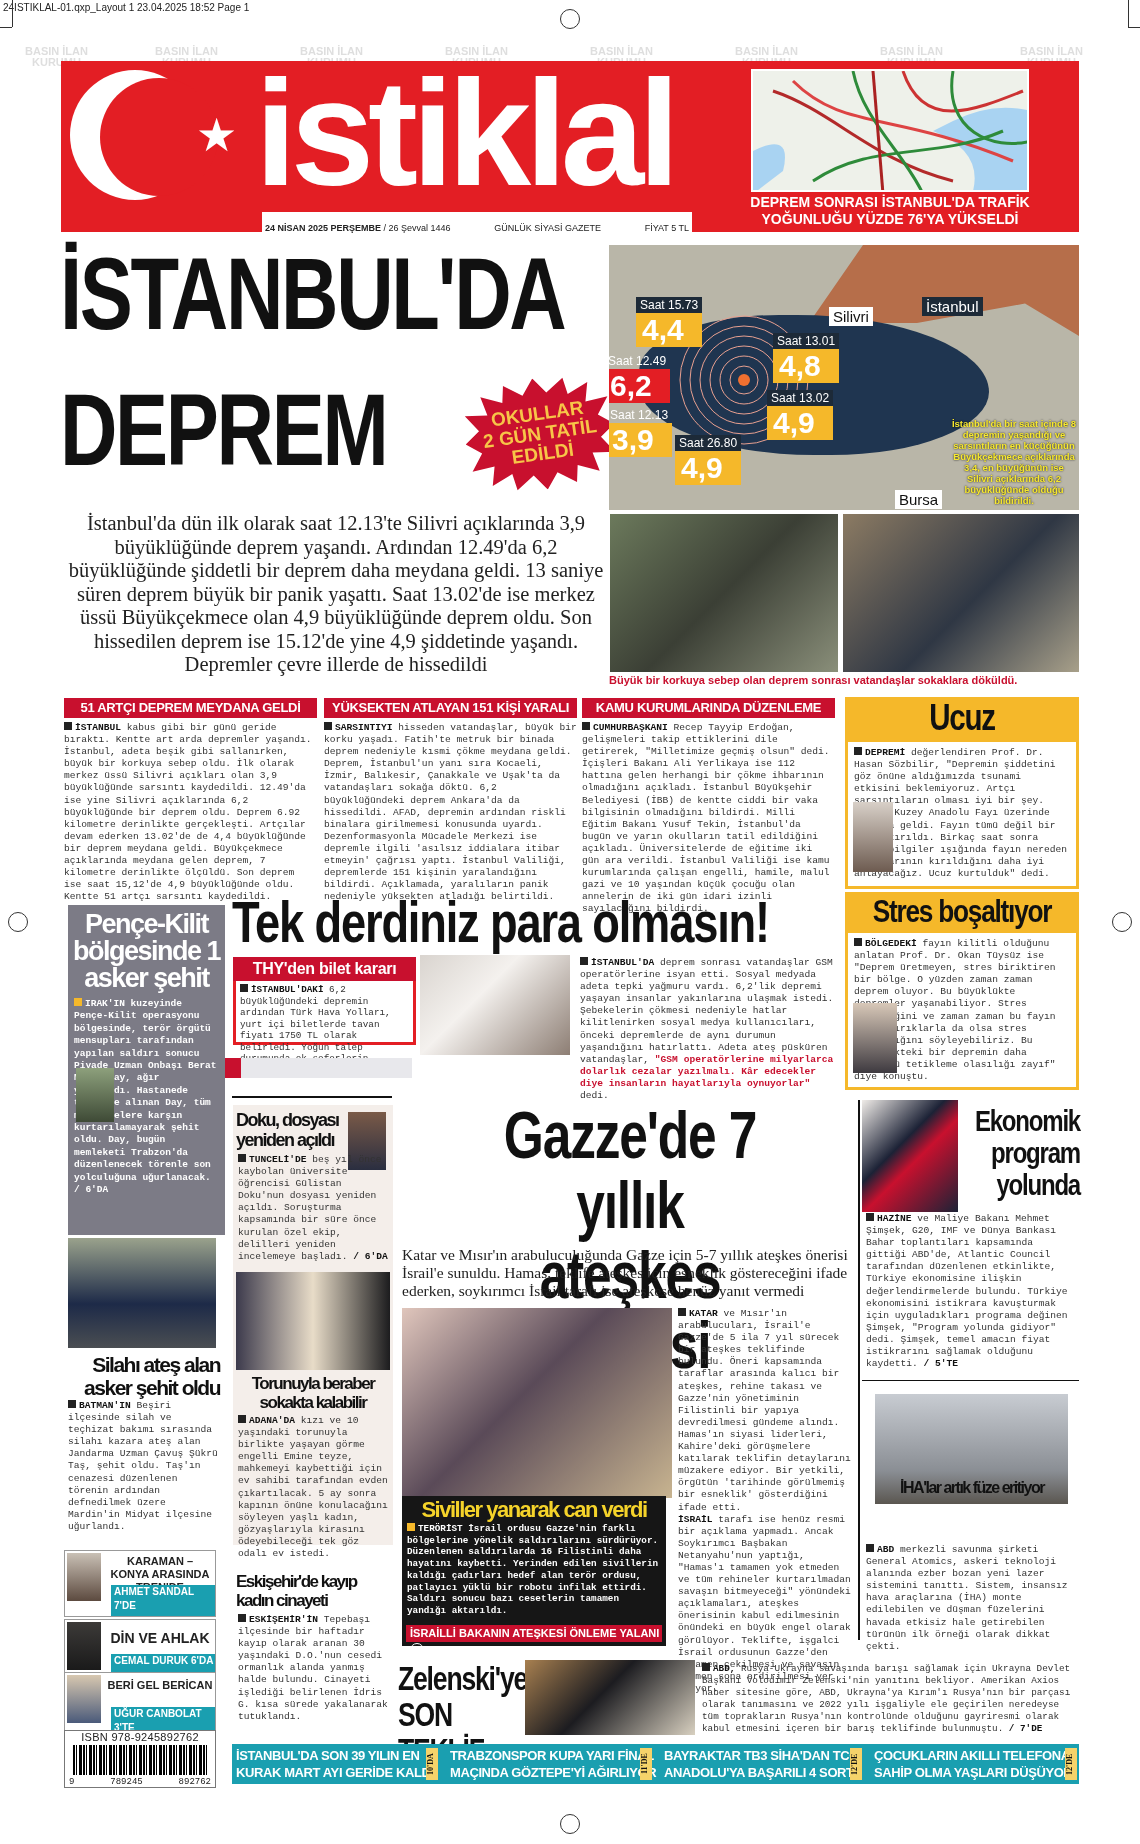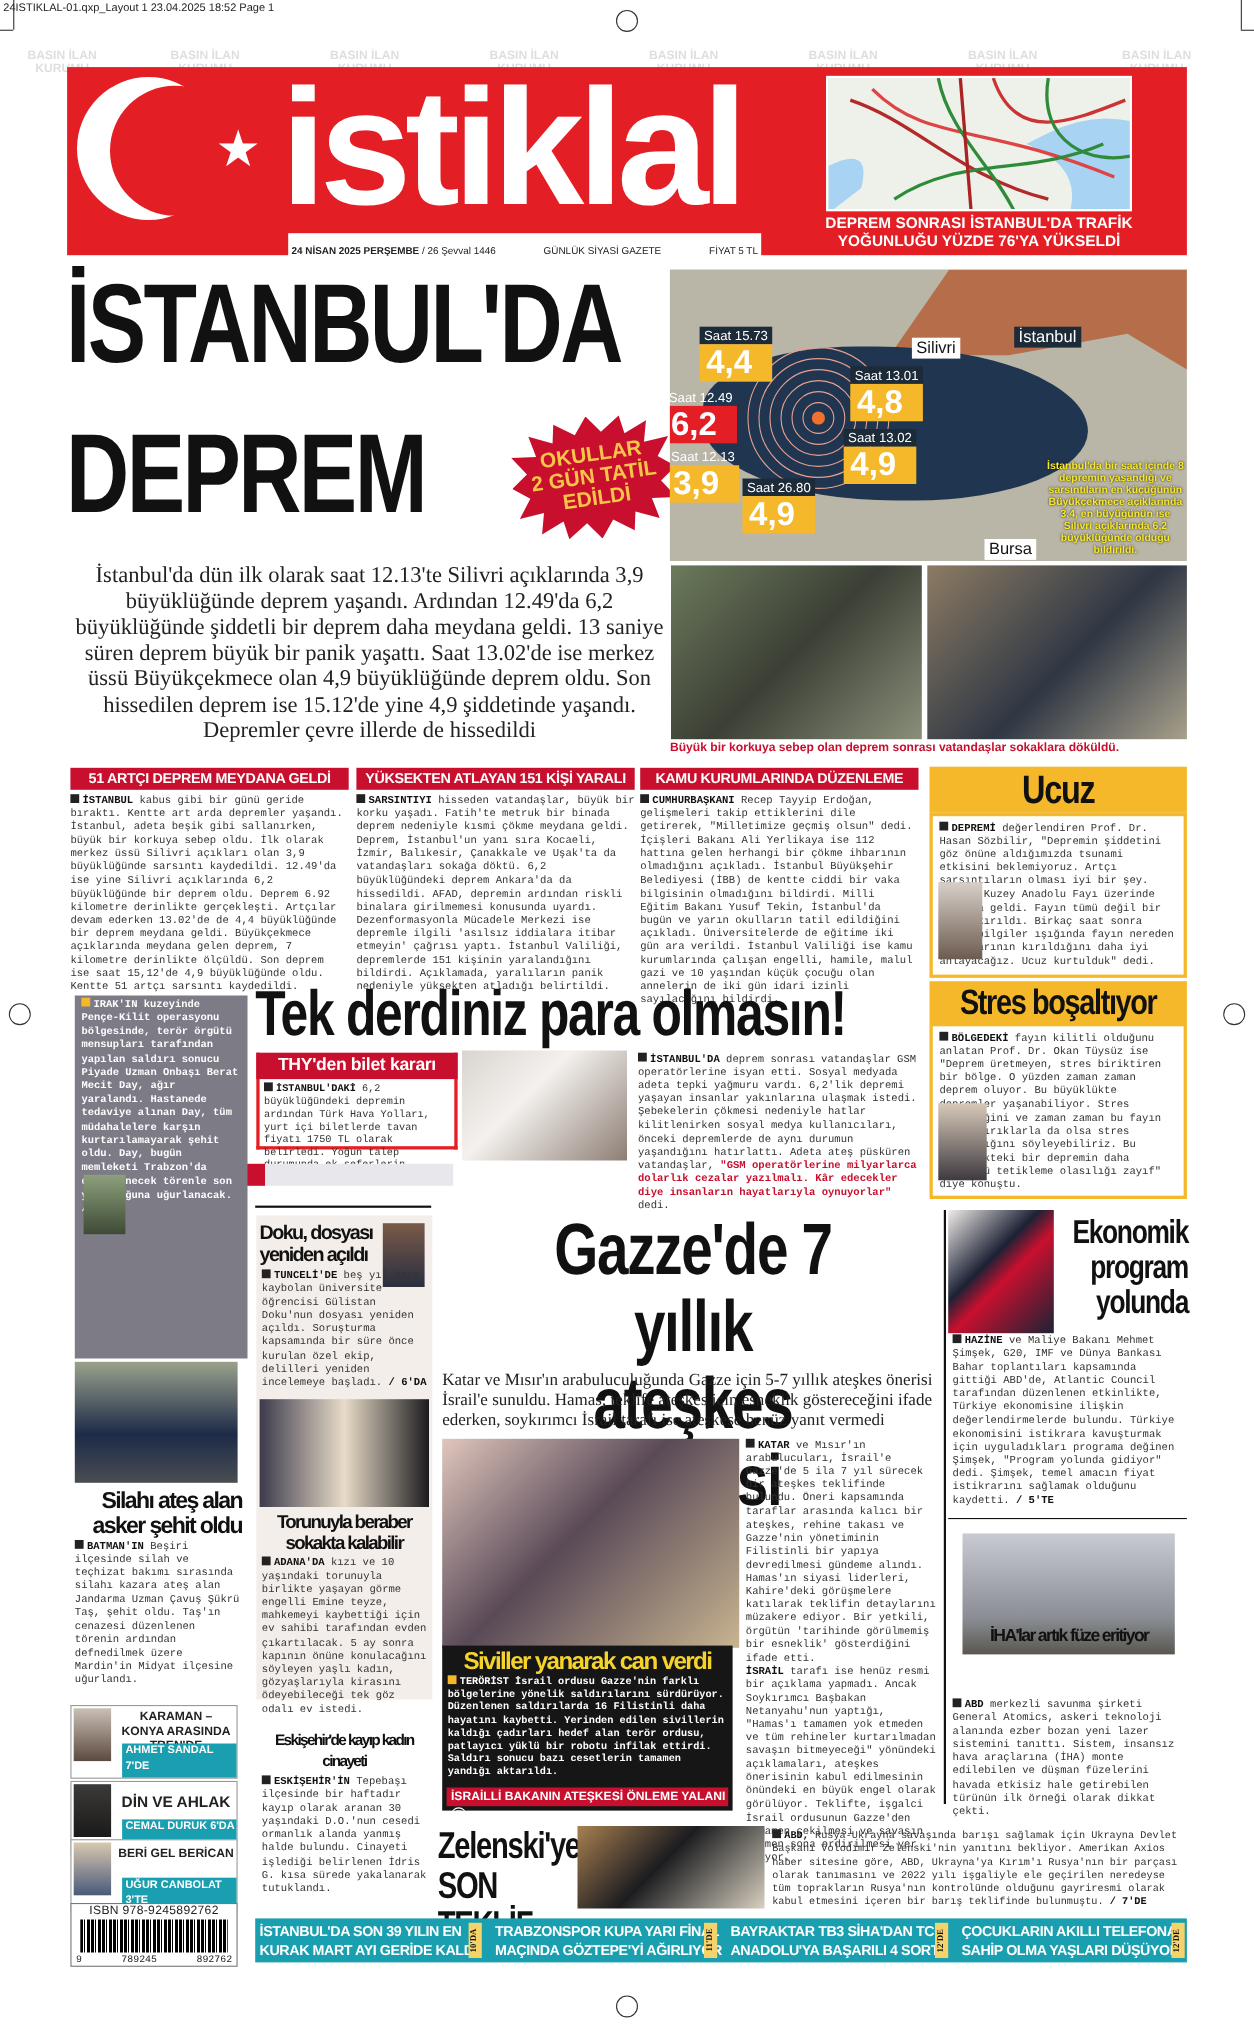--- a/index.html
+++ b/index.html
@@ -216,38 +216,39 @@
 <div class="abs photo" style="left:420px;top:955px;width:150px;height:100px;background:linear-gradient(135deg,#d9d4cf,#f4f1ee 40%,#8d7e74)"></div>
 
 <div class="abs" style="left:233px;top:957px;width:183px;height:88px;border:3px solid #e31e24;border-top:none">
   <div class="redbar" style="font-size:16px;height:24px;line-height:24px;margin:0 -3px">THY'den bilet kararı</div>
   <div class="body" style="padding:3px 4px;font-size:9.3px;line-height:11.5px"><span class="sq"></span><b>İSTANBUL'DAKİ</b><span> 6,2 büyüklüğündeki depremin ardından Türk Hava Yolları, yurt içi biletlerde tavan fiyatı 1750 TL olarak belirledi. Yoğun talep durumunda ek seferlerin yapılacağı açıklandı.</span></div>
 </div>
 <div class="abs" style="left:222px;top:1058px;width:190px;height:20px;background:linear-gradient(90deg,#c8102e 10%,#e8e8ec 10%)"></div>
 <div class="abs" style="left:232px;top:1096px;width:160px;border-top:2px solid #111"></div>
 
 <div class="abs grey-box">
+  <div class="big-h" style="color:#fff;font-size:27px;text-align:center;padding:6px 4px 4px;line-height:27px">Pençe-Kilit bölgesinde 1 asker şehit</div>
   <div class="abs photo" style="left:8px;top:163px;width:38px;height:54px;background:linear-gradient(#8da07c,#3e4a36)"></div>
   <div class="body" style="padding:2px 6px;font-weight:bold;font-size:9.5px;line-height:12.4px"><span class="sq y"></span><span>IRAK'IN</span><span> kuzeyinde Pençe-Kilit operasyonu bölgesinde, terör örgütü mensupları tarafından yapılan saldırı sonucu Piyade Uzman Onbaşı Berat Mecit Day, ağır yaralandı. Hastanede tedaviye alınan Day, tüm müdahalelere karşın kurtarılamayarak şehit oldu. Day, bugün memleketi Trabzon'da düzenlenecek törenle son yolculuğuna uğurlanacak. / 6'DA</span></div>
 </div>
 
 <div class="abs photo" style="left:68px;top:1238px;width:148px;height:110px;background:linear-gradient(180deg,#9aa28c,#1d2a48 60%,#4a4e52)"></div>
 <div class="abs big-h" style="left:66px;top:1353px;width:154px;font-size:21px;line-height:23px;text-align:right">Silahı ateş alan asker şehit oldu</div>
 <div class="abs body" style="left:68px;top:1400px;width:150px"><span class="sq"></span><b>BATMAN'IN</b><span> Beşiri ilçesinde silah ve teçhizat bakımı sırasında silahı kazara ateş alan Jandarma Uzman Çavuş Şükrü Taş, şehit oldu. Taş'ın cenazesi düzenlenen törenin ardından defnedilmek üzere Mardin'in Midyat ilçesine uğurlandı.</span></div>
 
 <div class="abs" style="left:233px;top:1105px;width:160px;height:440px;background:#f4eeea"></div>
 <div class="abs big-h" style="left:236px;top:1110px;width:110px;font-size:18px;line-height:20px">Doku, dosyası yeniden açıldı</div>
 <div class="abs photo" style="left:348px;top:1112px;width:38px;height:58px;background:linear-gradient(#7a5a48,#2a2e40)"></div>
 <div class="abs body" style="left:238px;top:1154px;width:152px"><span class="sq"></span><b>TUNCELİ'DE</b><span> beş yıl önce kaybolan üniversite öğrencisi Gülistan Doku'nun dosyası yeniden açıldı. Soruşturma kapsamında bir süre önce kurulan özel ekip, delilleri yeniden incelemeye başladı. </span><b>/ 6'DA</b></div>
 
 <div class="abs photo" style="left:236px;top:1272px;width:154px;height:98px;background:linear-gradient(90deg,#3c3a4c,#e8dcc8 50%,#1c1c1e)"></div>
 <div class="abs big-h" style="left:236px;top:1374px;width:154px;font-size:17px;line-height:19px;text-align:center">Torunuyla beraber sokakta kalabilir</div>
 <div class="abs body" style="left:238px;top:1415px;width:152px"><span class="sq"></span><b>ADANA'DA</b><span> kızı ve 10 yaşındaki torunuyla birlikte yaşayan görme engelli Emine teyze, mahkemeyi kaybettiği için ev sahibi tarafından evden çıkartılacak. 5 ay sonra kapının önüne konulacağını söyleyen yaşlı kadın, gözyaşlarıyla kirasını ödeyebileceği tek göz odalı ev istedi.</span></div>
 
-<div class="abs big-h" style="left:236px;top:1572px;width:154px;font-size:14px;line-height:19px;text-align:center">Eskişehir'de kayıp kadın cinayeti</div>
+<div class="abs big-h" style="left:236px;top:1572px;width:154px;font-size:17px;line-height:19px;text-align:left">Eskişehir'de kayıp kadın cinayeti</div>
 <div class="abs body" style="left:238px;top:1614px;width:152px"><span class="sq"></span><b>ESKİŞEHİR'İN</b><span> Tepebaşı ilçesinde bir haftadır kayıp olarak aranan 30 yaşındaki D.O.'nun cesedi ormanlık alanda yanmış halde bulundu. Cinayeti işlediği belirlenen İdris G. kısa sürede yakalanarak tutuklandı.</span></div>
 
 <div class="abs big-h" style="left:405px;top:1100px;width:450px;font-size:66px;line-height:70px;text-align:center;transform:scaleX(.78);transform-origin:center top">
   <div>Gazze'de 7 yıllık</div>
     <div>ateşkes önerisi</div>
 </div>
 <div class="abs" style="left:402px;top:1246px;width:452px;font-family:'Liberation Serif',serif;font-size:15.5px;line-height:18px">Katar ve Mısır'ın arabuluculuğunda Gazze için 5-7 yıllık ateşkes önerisi İsrail'e sunuldu. Hamas, teklife ateşkes için esneklik göstereceğini ifade ederken, soykırımcı İsrail tarafı ise ateşkese henüz yanıt vermedi</div>
 <div class="abs photo" style="left:402px;top:1308px;width:270px;height:190px;background:linear-gradient(135deg,#e0c6bc,#5a4a58 45%,#c8b490)"></div>
 <div class="abs body" style="left:678px;top:1308px;width:176px"><span class="sq"></span><b>KATAR</b><span> ve Mısır'ın arabulucuları, İsrail'e Gazze'de 5 ila 7 yıl sürecek bir ateşkes teklifinde bulundu. Öneri kapsamında taraflar arasında kalıcı bir ateşkes, rehine takası ve Gazze'nin yönetiminin Filistinli bir yapıya devredilmesi gündeme alındı. Hamas'ın siyasi liderleri, Kahire'deki görüşmelere katılarak teklifin detaylarını müzakere ediyor. Bir yetkili, örgütün 'tarihinde görülmemiş bir esneklik' gösterdiğini ifade etti.</span><br><b>İSRAİL</b><span> tarafı ise henüz resmi bir açıklama yapmadı. Ancak Soykırımcı Başbakan Netanyahu'nun yaptığı, "Hamas'ı tamamen yok etmeden ve tüm rehineler kurtarılmadan savaşın bitmeyeceği" yönündeki açıklamaları, ateşkes önerisinin kabul edilmesinin önündeki en büyük engel olarak görülüyor. Teklifte, işgalci İsrail ordusunun Gazze'den tamamen çekilmesi ve savaşın resmen sona erdirilmesi yer alıyor.</span></div>
 

